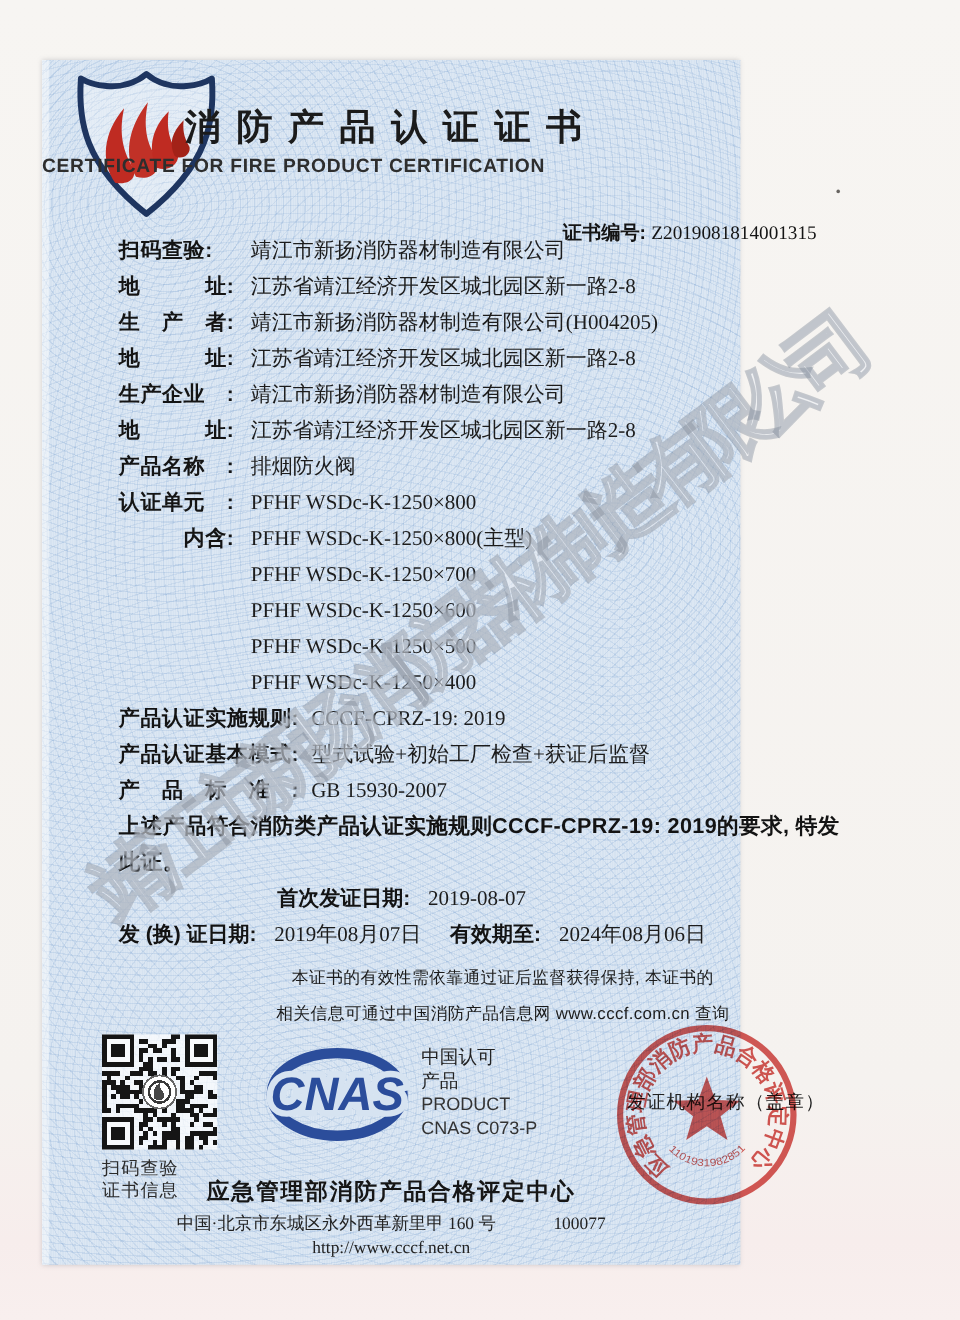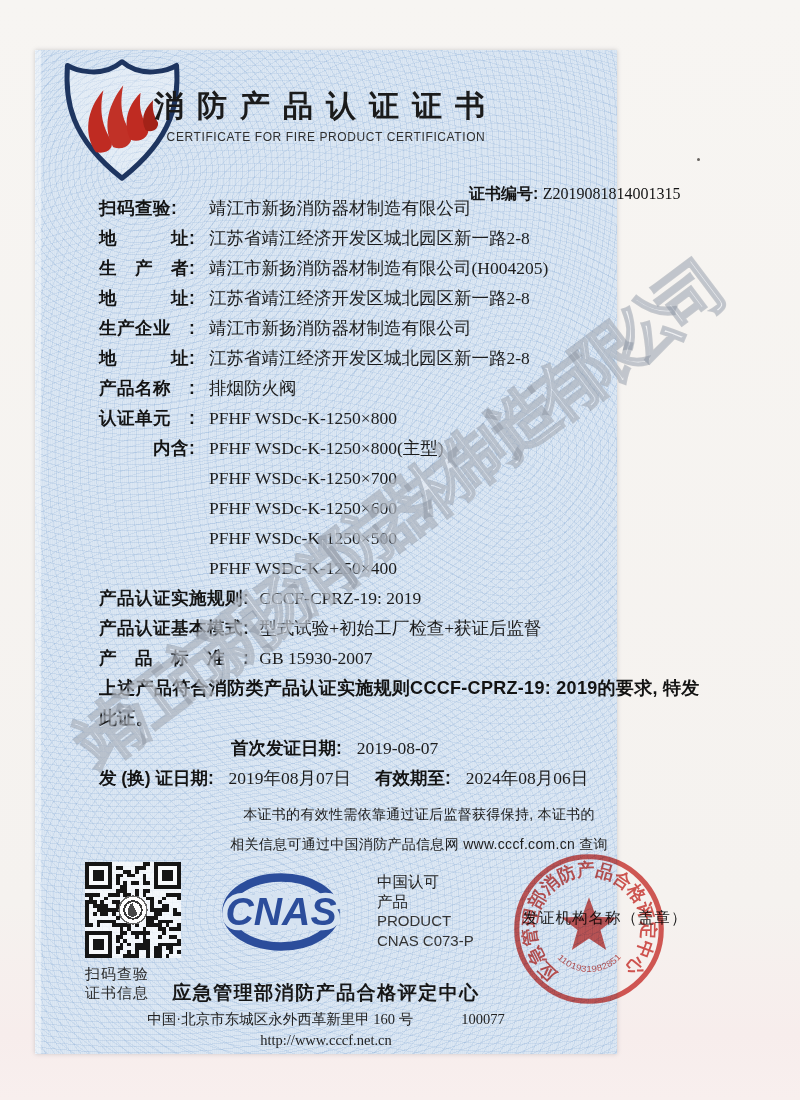--- a/index.html
+++ b/index.html
@@ -18,22 +18,22 @@
       repeating-radial-gradient(circle at 38% 86%,rgba(96,142,198,.13) 0 1px,rgba(0,0,0,0) 1px 7px),
       repeating-linear-gradient(90deg,rgba(255,255,255,.15) 0 1px,rgba(0,0,0,0) 1px 2px);
     box-shadow:0 0 4px rgba(120,120,130,.35);
   }
   .shield{position:absolute;left:18px;top:8px;width:138px;height:124px;}
   .title{
     position:absolute;left:0;top:36px;width:100%;text-align:center;
     font-size:30px;font-weight:bold;letter-spacing:13px;color:#1b1b1b;white-space:nowrap;
   }
   .subtitle{
-    position:absolute;left:0;top:80px;width:100%;text-align:center;
-    font-size:12px;letter-spacing:.6px;color:#2e2e2e;white-space:nowrap;
+    position:absolute;left:0;top:80px;width:100%;text-align:left;
+    font-size:16px;letter-spacing:.6px;color:#2e2e2e;white-space:nowrap;font-weight:bold;
   }
   .certno{
     position:absolute;left:418px;top:116px;font-size:16px;white-space:pre;
     font-family:"Liberation Serif",serif;color:#141414;
   }
   .certno .lbl{font-family:"Liberation Sans",sans-serif;font-weight:bold;}
   .rows{position:absolute;left:64px;top:143px;width:640px;}
   .row{height:30px;line-height:30px;white-space:nowrap;font-size:17.5px;}
   .flabel{
     display:inline-block;min-width:100px;font-weight:bold;white-space:pre;
@@ -46,21 +46,21 @@
   .statement{font-weight:bold;font-size:18px;letter-spacing:.3px;color:#131313;}
   .first-issue{margin-left:132px;}
   .datebold{font-weight:bold;color:#131313;}
   .gap24{display:inline-block;width:24px;}
   .notice{margin-top:6px;text-align:center;font-size:14px;font-weight:500;
     line-height:30px;color:#1b1b1b;letter-spacing:.3px;}
   .qr-block{position:absolute;left:50px;top:812px;width:100px;text-align:left;}
   .qr-svg{width:96px;height:96px;display:block;}
   .qr-caption{margin-top:6px;font-size:15px;line-height:19px;color:#2b2b2b;letter-spacing:1px;}
   .cnas-logo{position:absolute;left:182px;top:818px;width:128px;height:88px;}
-  .cnas-text{position:absolute;left:342px;top:822px;font-size:15.5px;line-height:19.5px;color:#222;}
+  .cnas-text{position:absolute;left:316px;top:822px;font-size:15.5px;line-height:19.5px;color:#222;}
   .cnas-text .latin{font-size:15px;color:#333;}
   .issuer-sign{
     position:absolute;left:420px;top:858px;width:300px;text-align:center;z-index:4;
     font-family:"Liberation Serif",serif;font-size:15.5px;color:#222;white-space:nowrap;letter-spacing:1px;
   }
   .stamp{position:absolute;left:468px;top:793px;width:172px;height:172px;z-index:6;
     mix-blend-mode:multiply;opacity:.92;}
   .footer-issuer{position:absolute;left:0;top:930px;width:100%;text-align:center;
     font-size:19px;font-weight:bold;letter-spacing:1.5px;color:#161616;}
   .footer-address{position:absolute;left:0;top:960px;width:100%;text-align:center;

